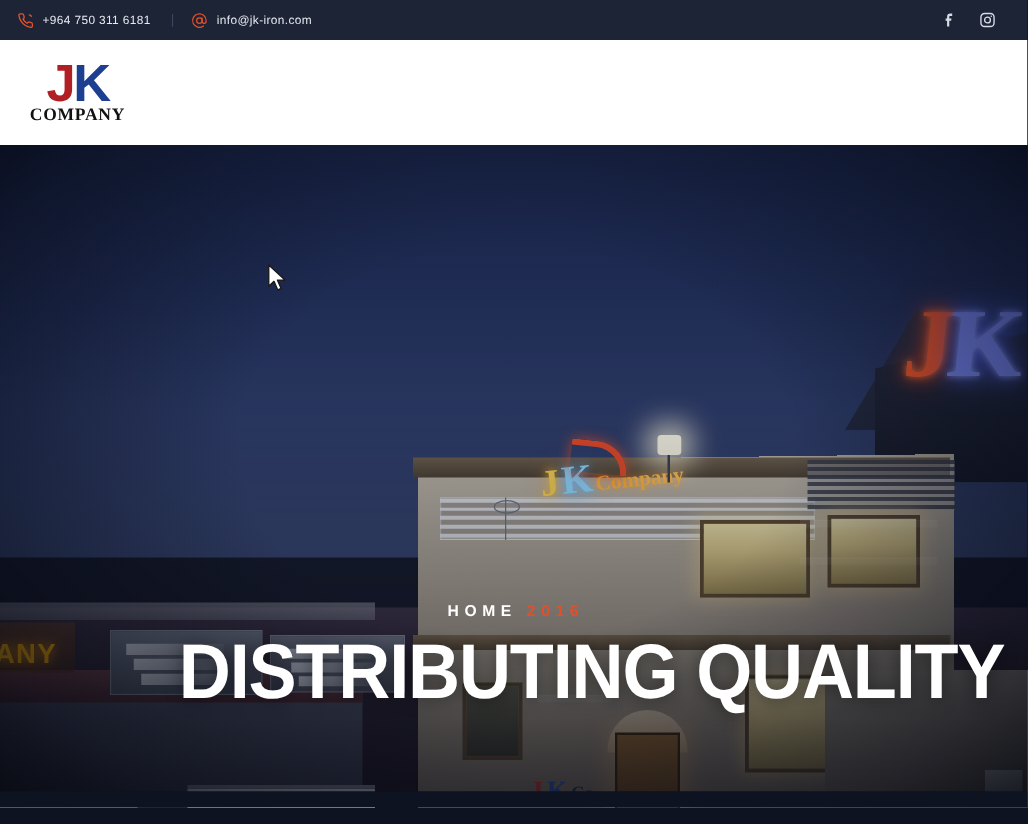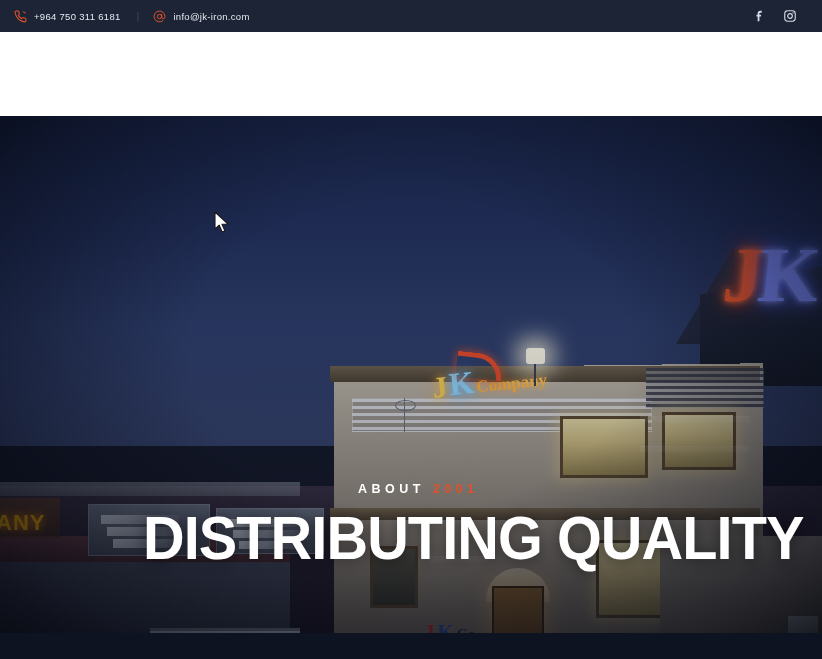--- a/index.html
+++ b/index.html
@@ -335,20 +335,26 @@
         <svg width="14" height="14" viewBox="0 0 24 24" fill="none" stroke="#d7dbe6" stroke-width="1.9">
           <rect x="3" y="3" width="18" height="18" rx="5"></rect>
           <circle cx="12" cy="12" r="4"></circle>
           <circle cx="17.2" cy="6.8" r="1.1" fill="#d7dbe6" stroke="none"></circle>
         </svg>
       </span>
     </div>
   </div>
 
   <div class="header">
+    <div class="logo">
+      <div class="logo-mark">
+        <span class="logo-j">J</span><span class="logo-k">K</span>
+      </div>
+      <div class="logo-word">COMPANY</div>
+    </div>
 
   </div>
 
   <div class="hero">
     <div class="hero-photo">
 
       <div class="sky"></div>
       <div class="ground"></div>
       <div class="ground-warm"></div>
       <div class="ground-pink"></div>
@@ -420,22 +426,22 @@
         <span class="jc-k">K</span>
         <span class="jc-co">Co.</span>
       </div>
 
       <div class="grade"></div>
       <div class="vignette"></div>
     </div>
 
     <div class="hero-text">
       <div class="since">
-        <span class="s-word">ABOUT</span>
-        <span class="s-year">2001</span>
+        <span class="s-word">HOME</span>
+        <span class="s-year">2016</span>
       </div>
       <div class="headline">DISTRIBUTING QUALITY</div>
     </div>
 
     <div class="footer-strip"></div>
   </div>
 
   <div class="cursor">
     <svg width="17" height="24" viewBox="0 0 17 24">
       <path d="M1 1 L1 18 L5.2 14.1 L8.2 21 L10.9 19.8 L8 13.2 L14 13 Z" fill="#ffffff" stroke="#1a1a1a" stroke-width="1.1" stroke-linejoin="round"></path>

